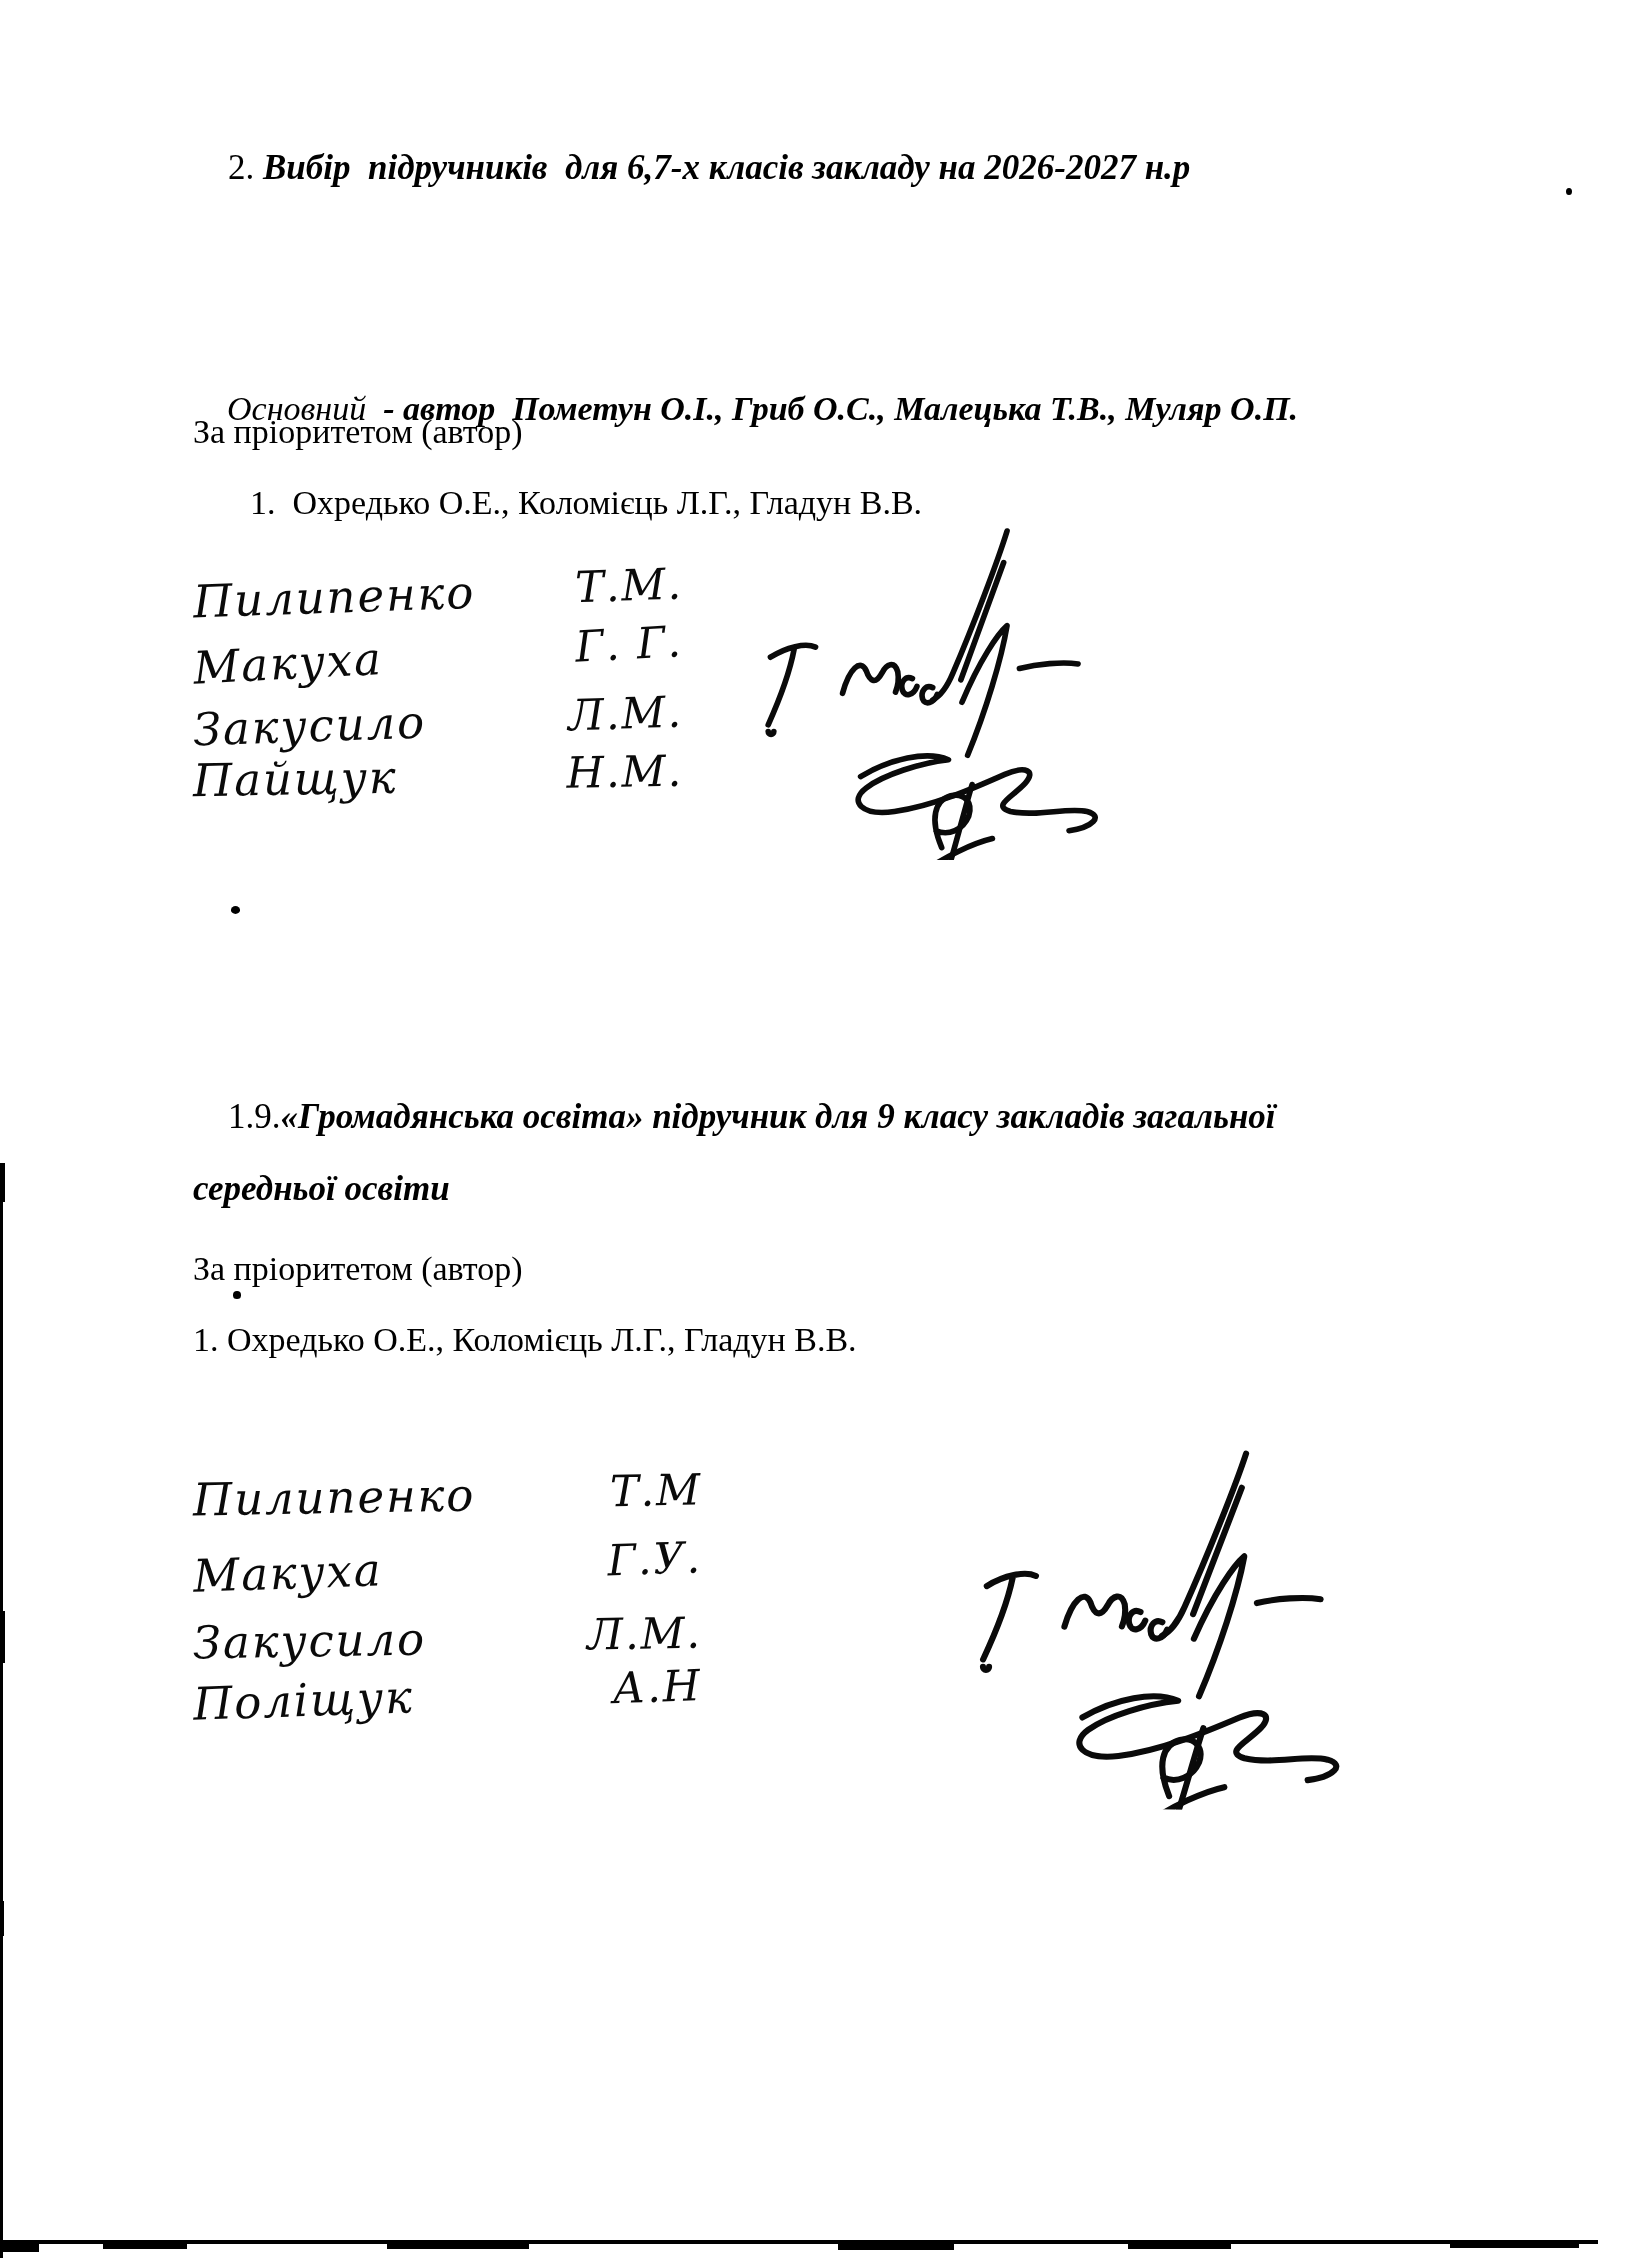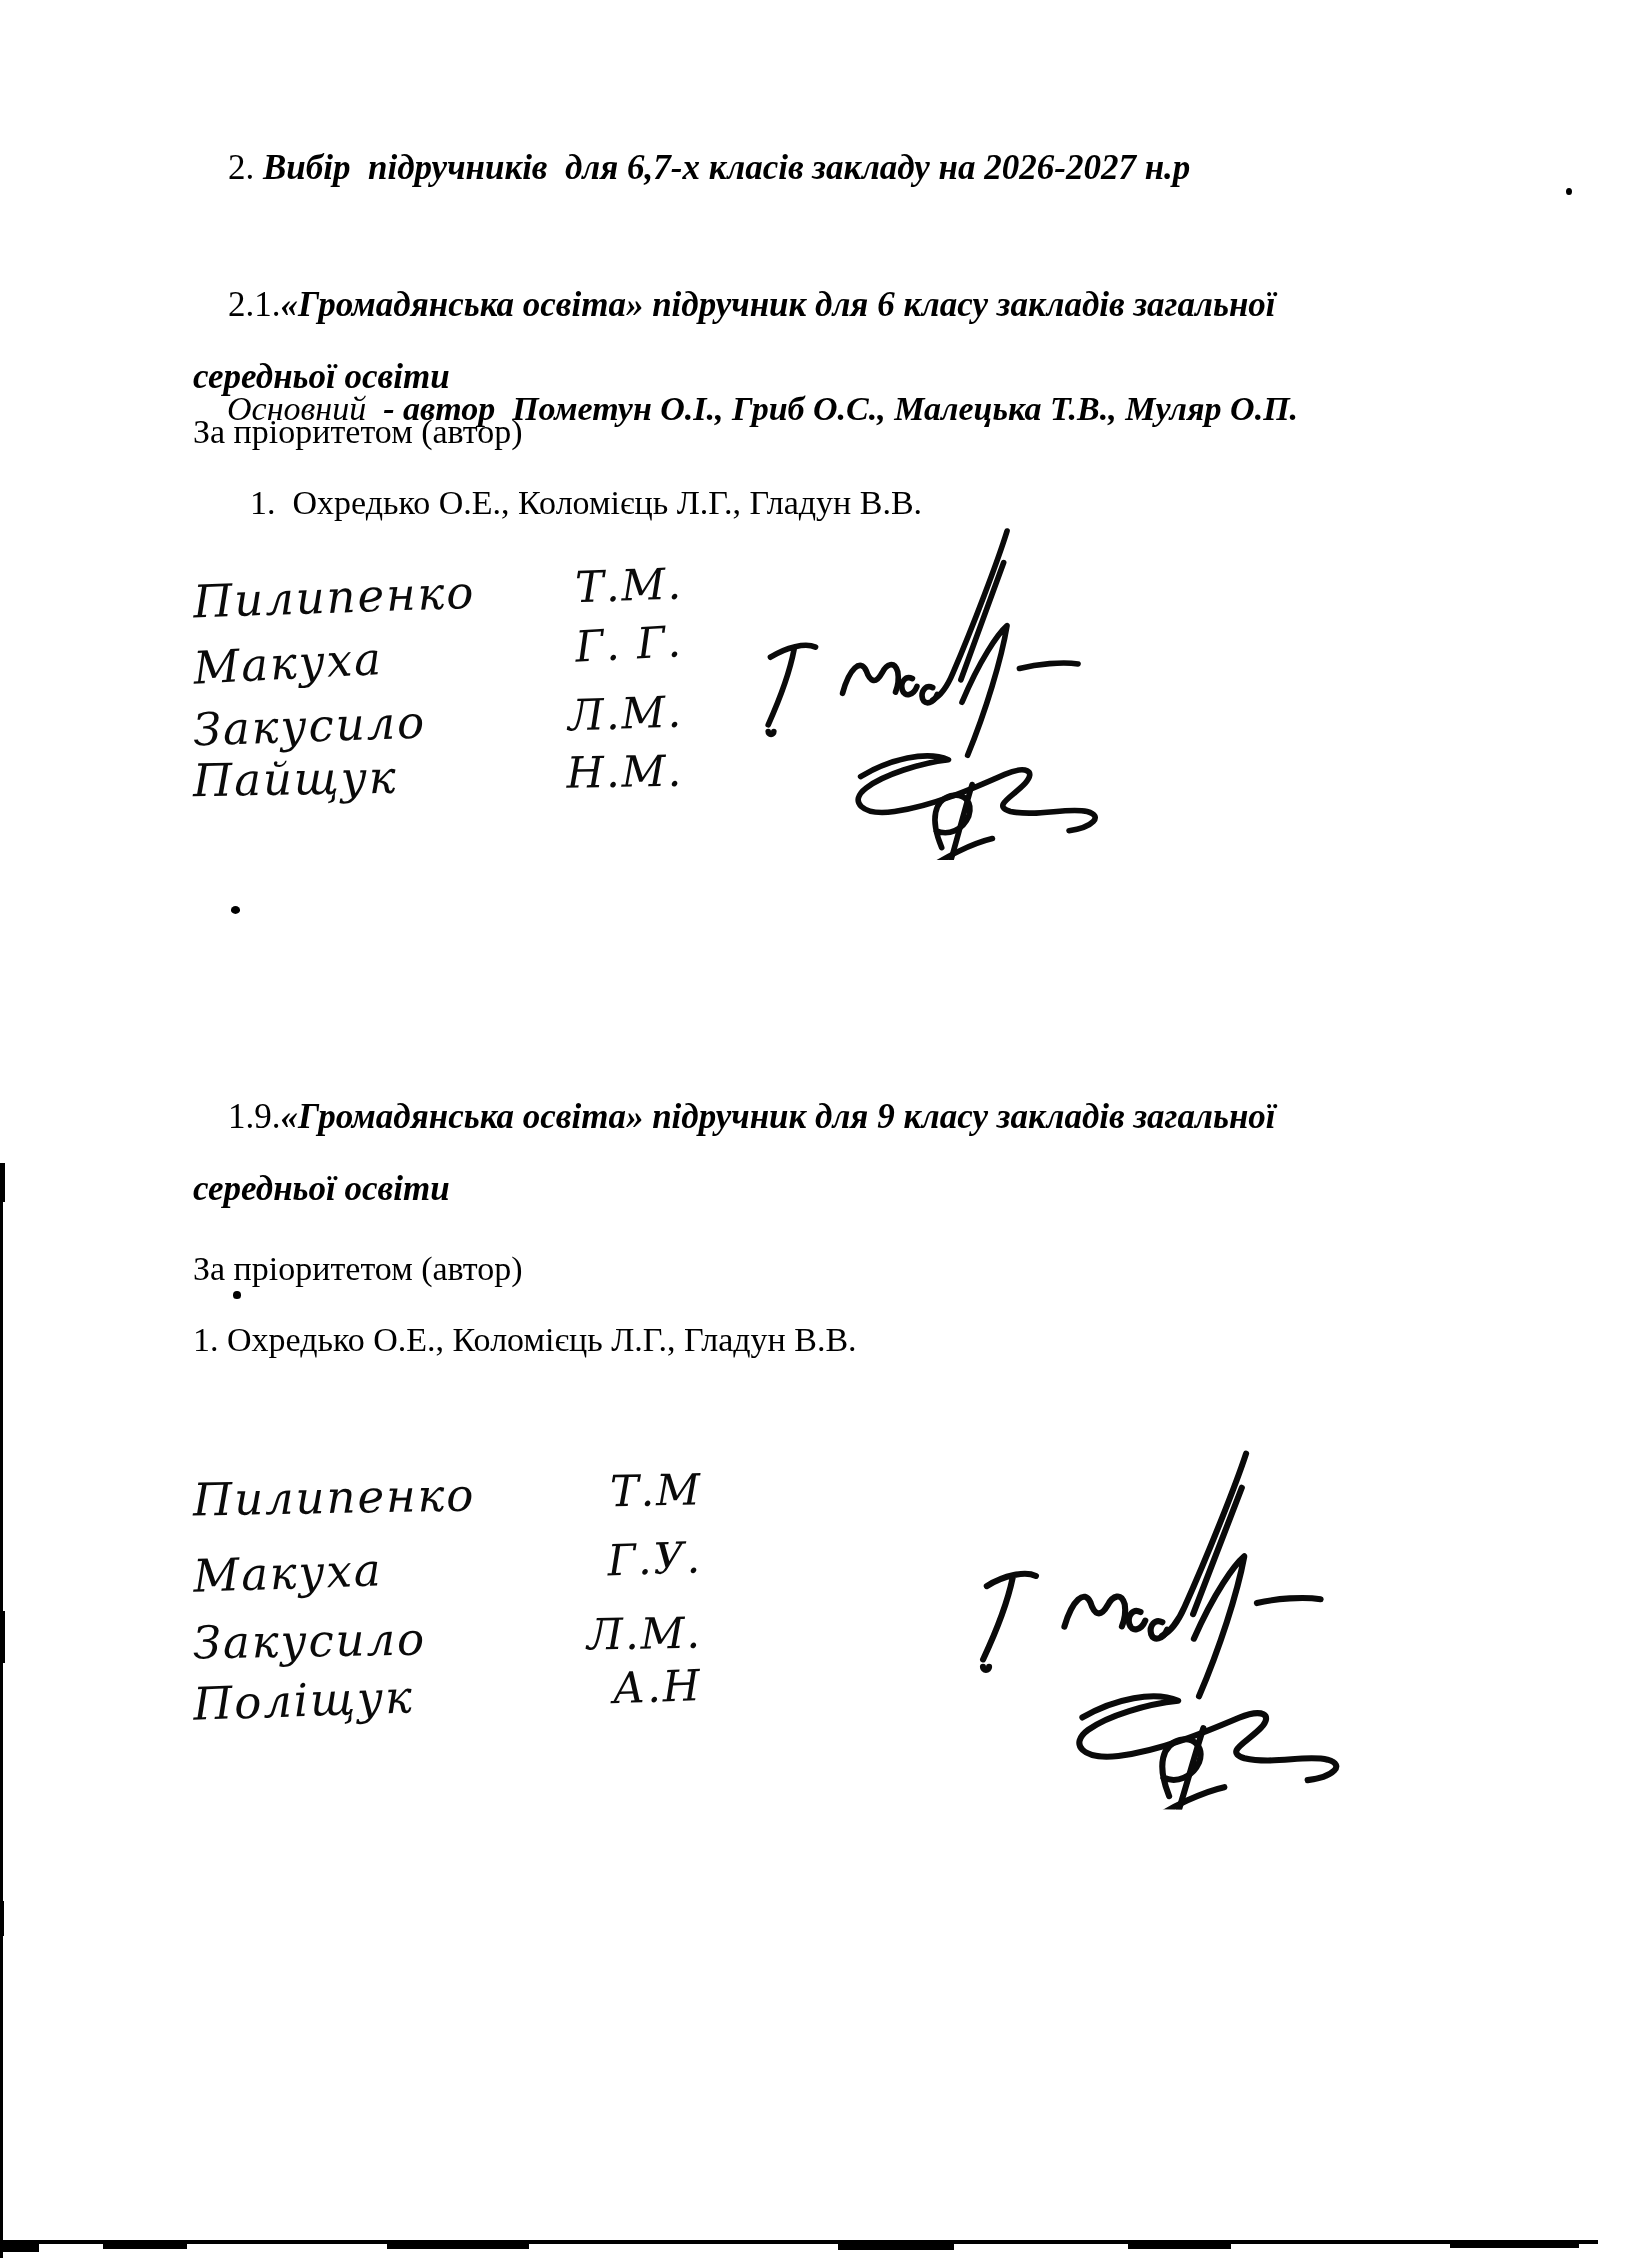--- a/index.html
+++ b/index.html
@@ -36,23 +36,20 @@
 </style>
 </head>
 <body>
 
 <div class="page">
 
   <div class="txt heading" style="left:193px;top:97px;width:1321px;">
     <span class="h-num">2.</span><span class="h-bold"> Вибір  підручників  для 6,7-х класів закладу на 2026-2027 н.р</span>
   </div>
 
-  <div class="txt sec-title" style="left:193px;top:197px;width:1224px;">
-    <span class="h-num">2.1.</span><span class="h-bold">«Громадянська освіта» підручник для 6 класу закладів загальної середньої освіти</span>
-  </div>
 
   <div class="txt body-line" style="left:193px;top:335px;width:1385px;font-style:italic;">
     <span>Основний </span><span class="bold"> - автор  Пометун О.І., Гриб О.С., Малецька Т.В., Муляр О.П.</span>
   </div>
 
   <div class="txt body-line" style="left:193px;top:407px;width:773px;">За пріоритетом (автор)</div>
 
   <div class="txt body-line" style="left:250px;top:478px;width:1095px;">1.  Охредько О.Е., Коломієць Л.Г., Гладун В.В.</div>
 
   <div class="sig-names" style="top:567px;height:271px;">

